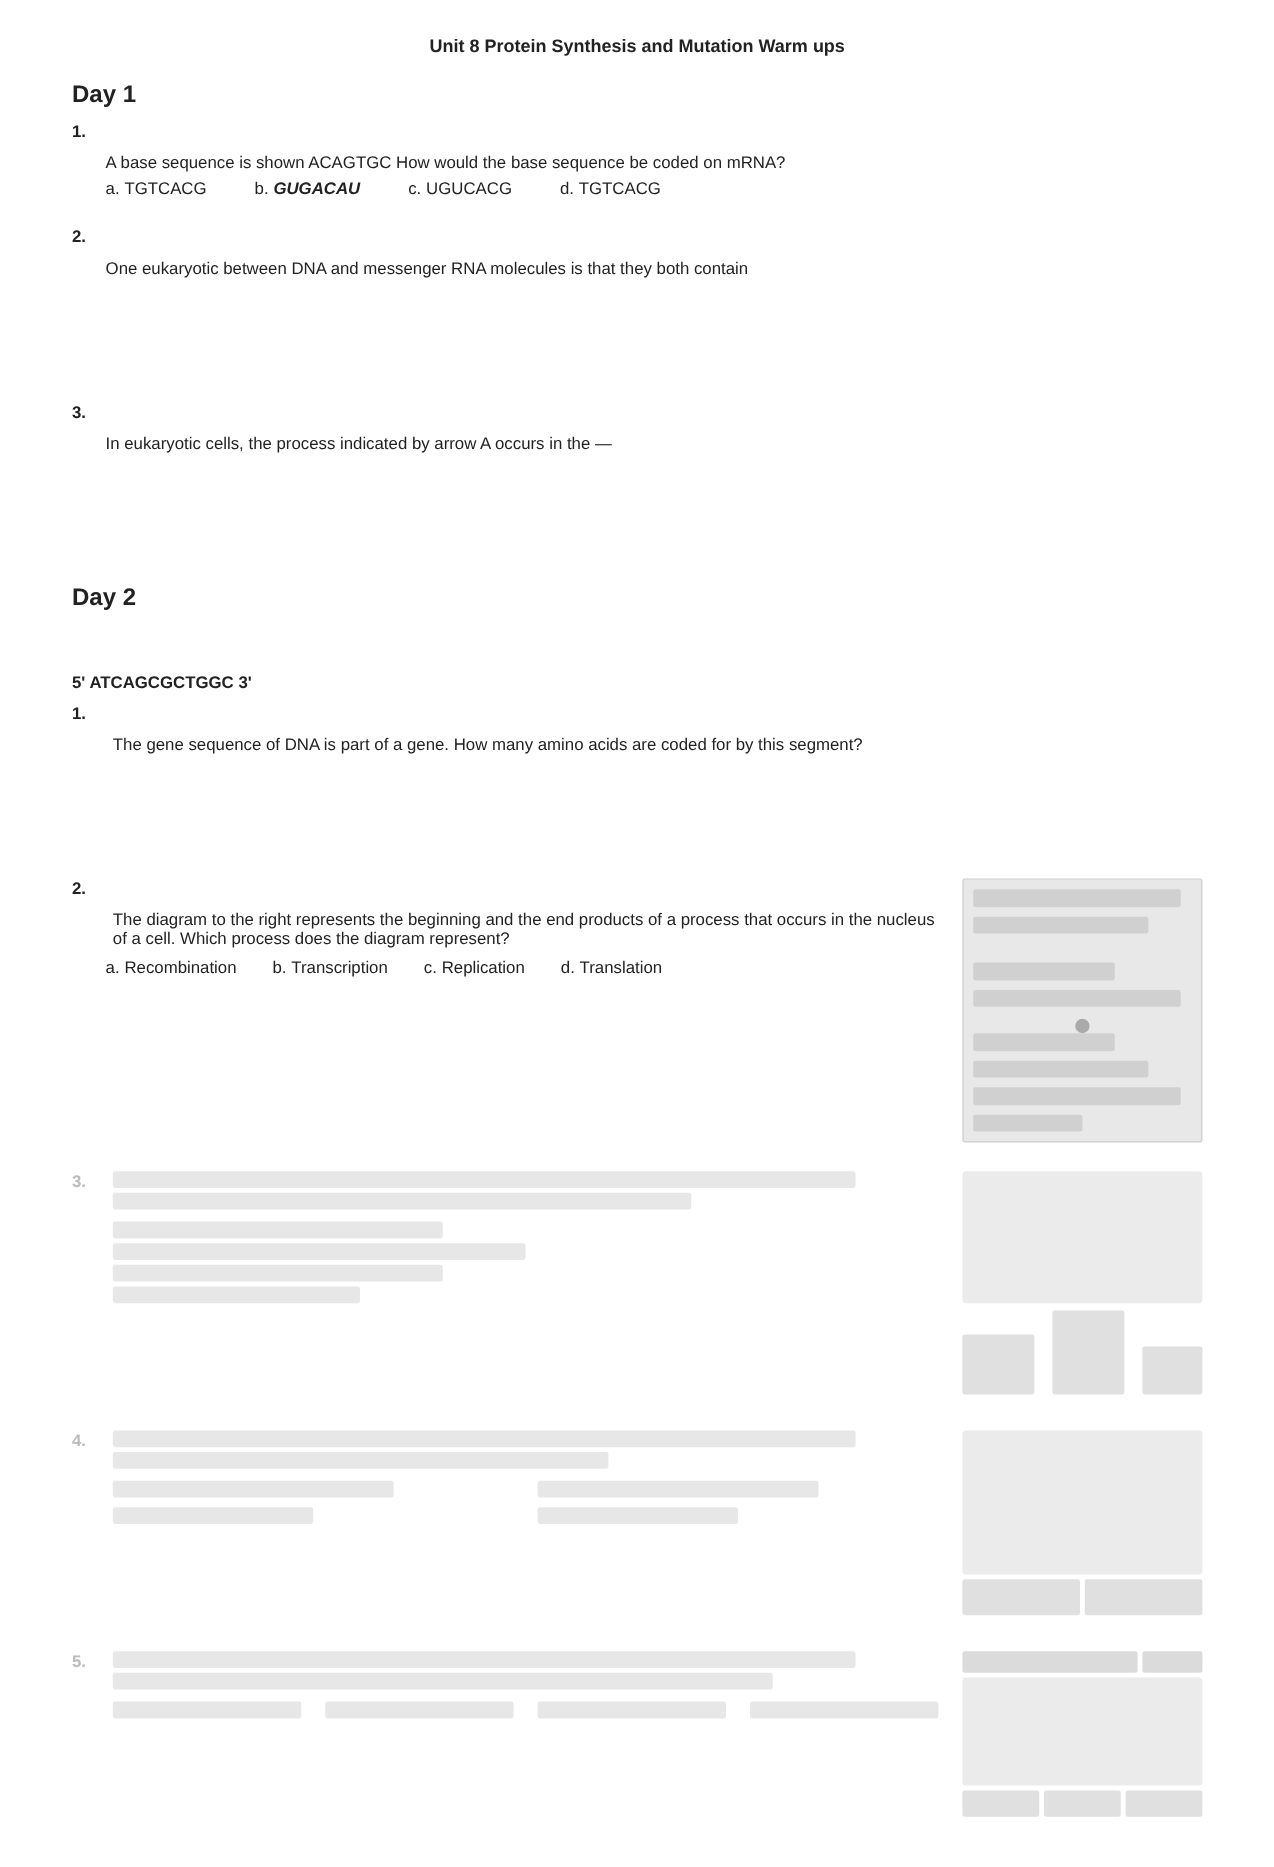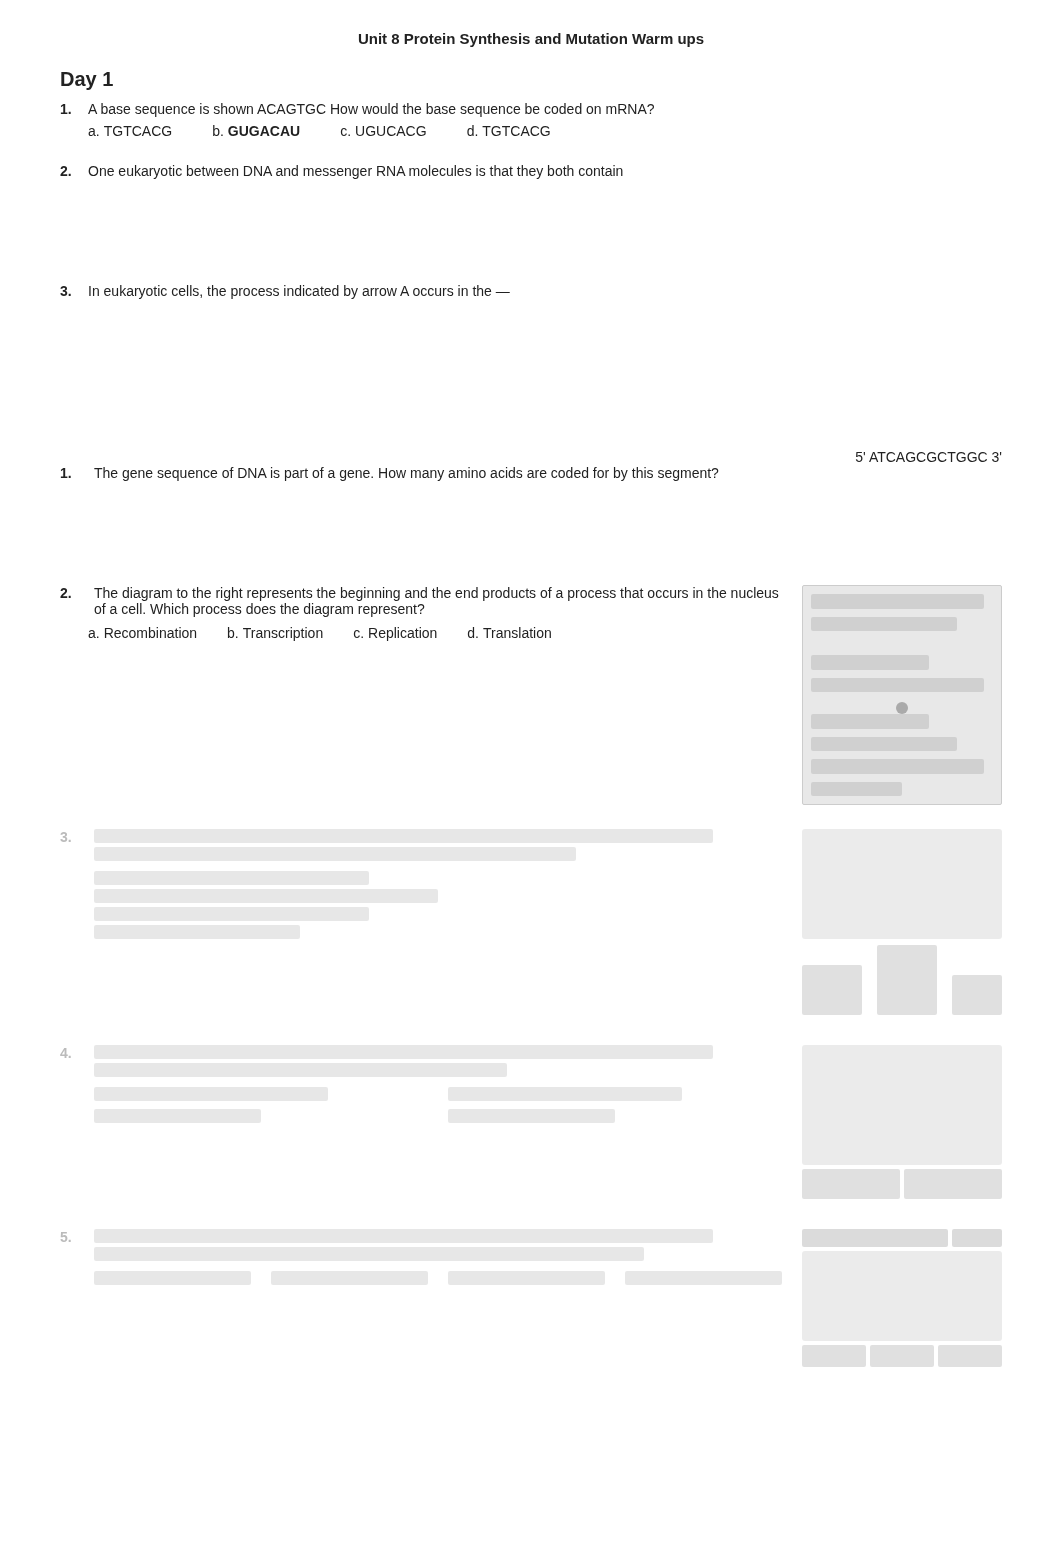--- a/index.html
+++ b/index.html
@@ -33,48 +33,50 @@
       align-items: flex-start;
       gap: 6px;
     }
     .q-num {
       font-weight: bold;
       min-width: 22px;
       flex-shrink: 0;
     }
     .q-text {
       flex: 1;
+      margin-top: 26px;
     }
     .answer-row {
       display: flex;
       gap: 40px;
       margin-top: 6px;
       margin-left: 28px;
     }
     .answer-item {
       display: flex;
       gap: 4px;
     }
     .answer-label {
       font-weight: normal;
     }
     .answer-bold {
       font-weight: bold;
+      font-style: italic;
     }
     .spacer {
       height: 80px;
     }
     .spacer-sm {
       height: 40px;
     }
     .center-text {
-      text-align: right;
-      font-weight: normal;
+      text-align: left;
+      font-weight: bold;
       font-size: 14px;
-      margin-bottom: 0;
+      margin-bottom: 10px;
     }
     .day2-section {
       margin-top: 30px;
     }
     .q2-block {
       display: flex;
       gap: 20px;
       align-items: flex-start;
     }
     .q2-text-col {
@@ -170,20 +172,21 @@
 
 <div class="question-block">
   <div class="q-row">
     <span class="q-num">3.</span>
     <span class="q-text">In eukaryotic cells, the process indicated by arrow A occurs in the —</span>
   </div>
   <div class="spacer"></div>
 </div>
 
 <div class="day2-section">
+  <div class="day-label">Day 2</div>
 
   <div class="spacer-sm"></div>
 
   <div class="center-text">5' ATCAGCGCTGGC 3'</div>
 
   <div class="question-block">
     <div class="q-row">
       <span class="q-num" style="min-width:28px;">1.</span>
       <span class="q-text">The gene sequence of DNA is part of a gene. How many amino acids are coded for by this segment?</span>
     </div>

